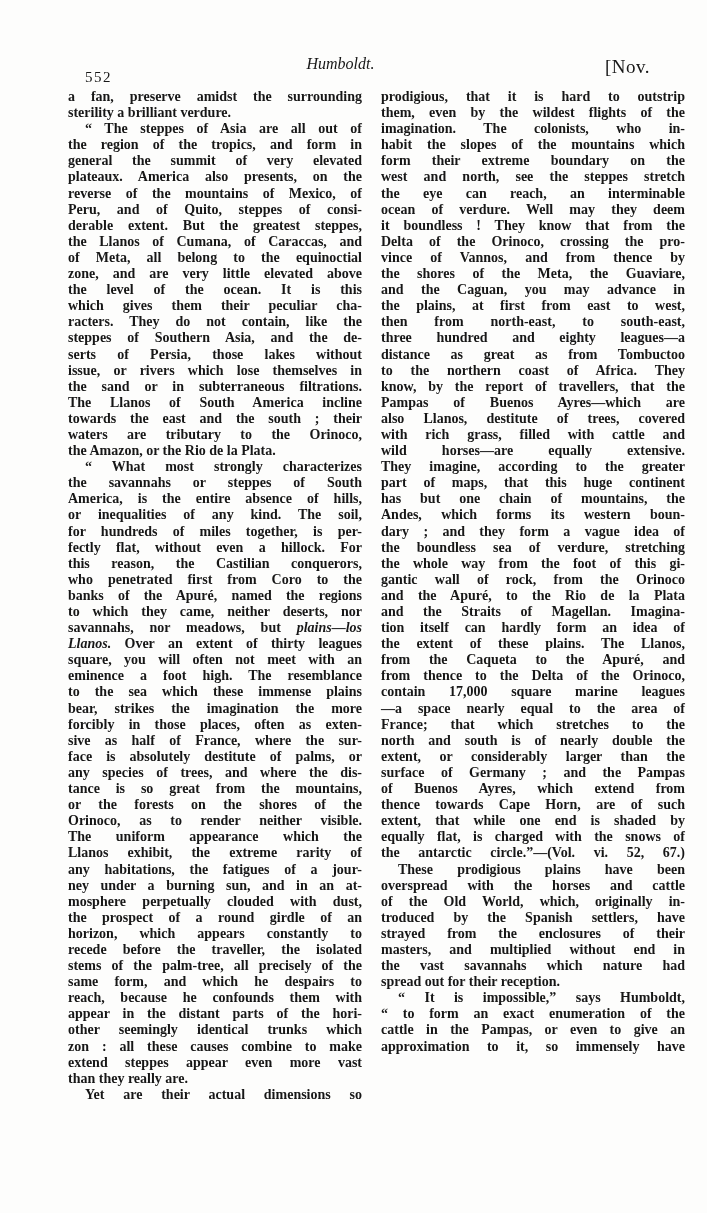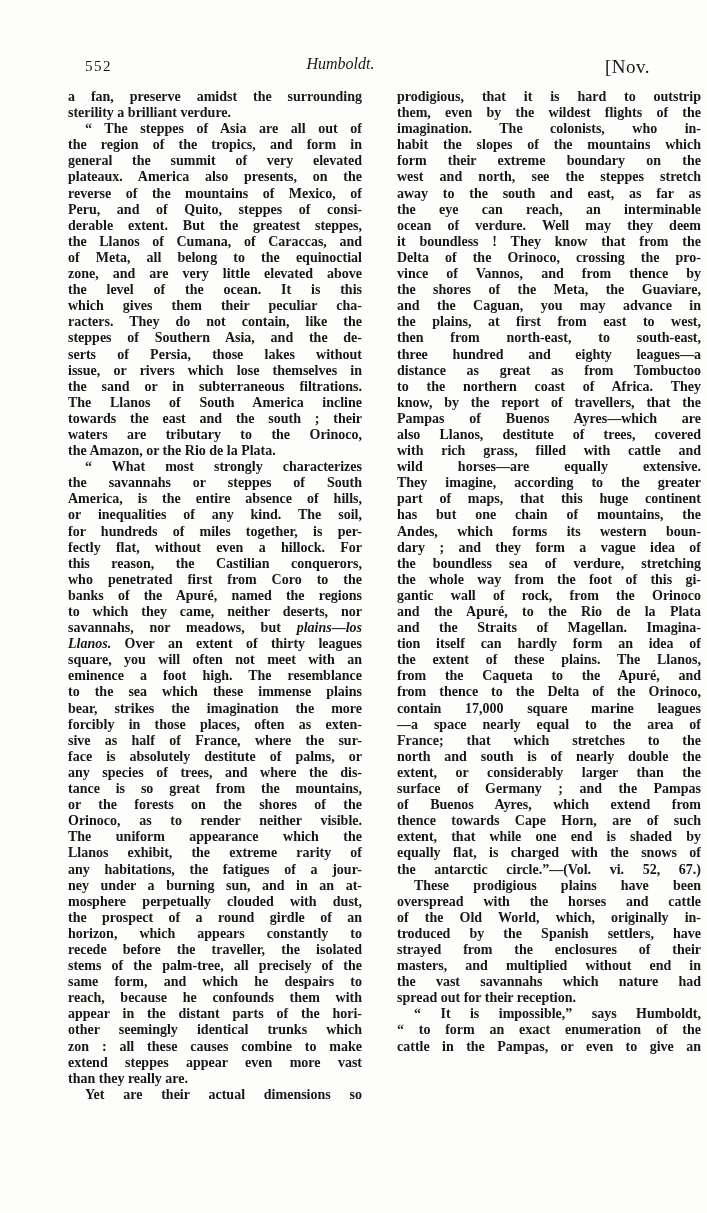--- a/index.html
+++ b/index.html
@@ -7,38 +7,38 @@
     width:707px; height:1213px;
     background:#fdfdfc;
     font-family:"Liberation Serif", serif;
     color:#171717;
     position:relative;
     overflow:hidden;
   }
   .page { position:absolute; inset:0; }
   .header { position:absolute; top:0; left:0; width:707px; height:34px; }
   .pagenum {
-    position:absolute; left:85px; top:58px;
+    position:absolute; left:85px; top:69px;
     font-size:15px; letter-spacing:1.5px;
   }
   .title {
     position:absolute; left:0; top:55px; width:707px;
     text-align:center; transform:translateX(-13px);
     font-style:italic; font-size:16px;
   }
   .issue {
     position:absolute; right:57px; top:56px;
     font-size:19px; letter-spacing:0.5px;
   }
   .columns {
     position:absolute; left:68px; top:89px;
     display:flex; gap:19px;font-weight:bold;
   }
   .col-left  { width:294px; }
-  .col-right { width:304px;margin-left:16px; }
+  .col-right { width:304px; }
   .line {
     font-size:14px;
     line-height:16.1px;
     height:16.1px;
     text-align:justify;
     white-space:normal;
   }
   .line.j { text-align-last:justify; }
   .line.ind { text-indent:17px; }
   .line i { font-style:italic; }
@@ -118,21 +118,20 @@
         <div class="line">than they really are.</div>
         <div class="line ind j">Yet are their actual dimensions so</div>
       </div>
     <div class="col col-right" id="col-right">
         <div class="line j">prodigious, that it is hard to outstrip</div>
         <div class="line j">them, even by the wildest flights of the</div>
         <div class="line j">imagination. The colonists, who in-</div>
         <div class="line j">habit the slopes of the mountains which</div>
         <div class="line j">form their extreme boundary on the</div>
         <div class="line j">west and north, see the steppes stretch</div>
-        <div class="line j">away to the south and east, as far as</div>
         <div class="line j">the eye can reach, an interminable</div>
         <div class="line j">ocean of verdure. Well may they deem</div>
         <div class="line j">it boundless ! They know that from the</div>
         <div class="line j">Delta of the Orinoco, crossing the pro-</div>
         <div class="line j">vince of Vannos, and from thence by</div>
         <div class="line j">the shores of the Meta, the Guaviare,</div>
         <div class="line j">and the Caguan, you may advance in</div>
         <div class="line j">the plains, at first from east to west,</div>
         <div class="line j">then from north-east, to south-east,</div>
         <div class="line j">three hundred and eighty leagues—a</div>
@@ -172,15 +171,16 @@
         <div class="line j">overspread with the horses and cattle</div>
         <div class="line j">of the Old World, which, originally in-</div>
         <div class="line j">troduced by the Spanish settlers, have</div>
         <div class="line j">strayed from the enclosures of their</div>
         <div class="line j">masters, and multiplied without end in</div>
         <div class="line j">the vast savannahs which nature had</div>
         <div class="line">spread out for their reception.</div>
         <div class="line ind j">“ It is impossible,” says Humboldt,</div>
         <div class="line j">“ to form an exact enumeration of the</div>
         <div class="line j">cattle in the Pampas, or even to give an</div>
+        <div class="line j">approximation to it, so immensely have</div>
       </div>
   </div>
 </div>
 
 </body></html>

